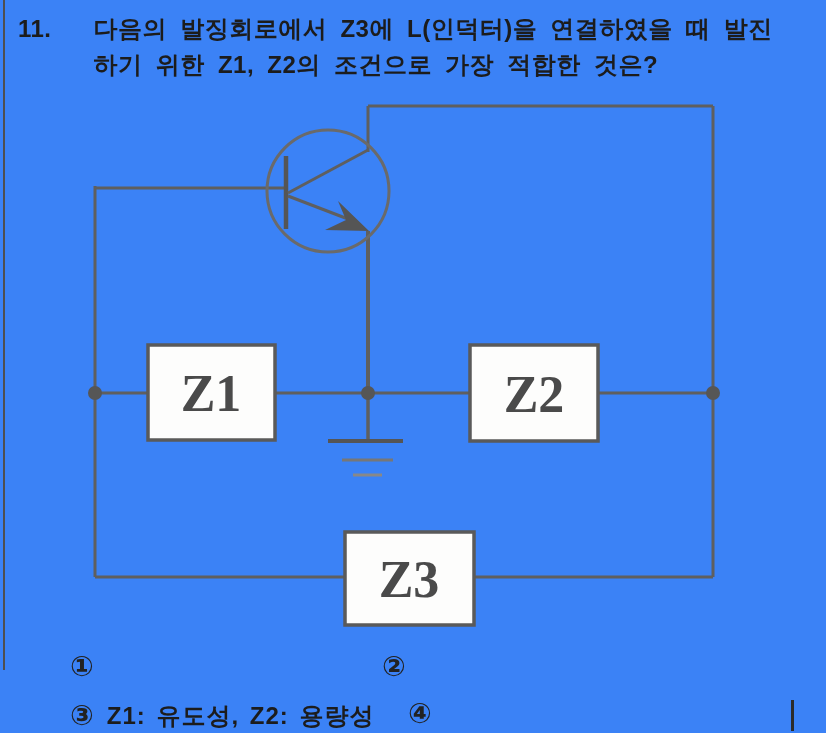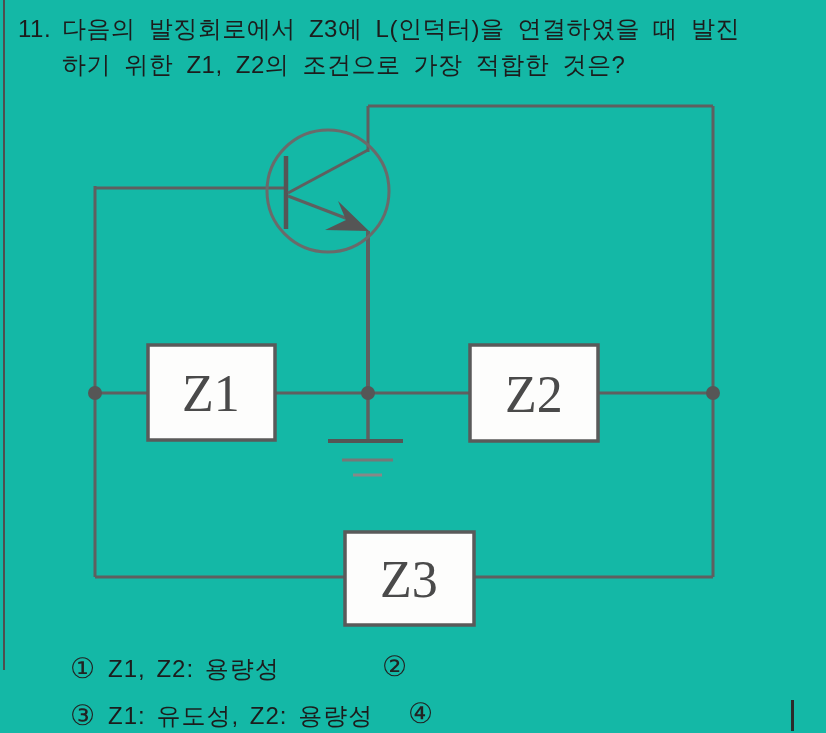--- a/index.html
+++ b/index.html
@@ -1,36 +1,37 @@
 <!DOCTYPE html>
 <html><head>
 <meta charset="utf-8">
 <style>
   html,body{margin:0;padding:0;}
   .page{
     position:relative;
     width:826px;height:733px;
-    background:#14b8a6;
+    background:#3b82f6;
     font-family:"Liberation Sans","DejaVu Sans",sans-serif;
     color:#1e1e1e;
     overflow:hidden;
+    font-weight:bold;
   }
   .left-border{
     position:absolute;left:3px;top:0;width:2px;height:670px;
     background:#4f4f4f;
   }
   .question{
     position:absolute;left:18px;top:11px;width:800px;
     display:flex;gap:11px;
     font-size:24px;line-height:36px;
     letter-spacing:0.5px;word-spacing:6px;
     color:#1c1c1c;
   }
   .qnum{flex:0 0 auto;}
-  .qtext div{white-space:nowrap;}
+  .qtext div{white-space:nowrap;margin-left:31px;}
   .circuit-svg{position:absolute;left:0;top:0;width:826px;height:733px;}
   .box-label{
     font-family:"Liberation Serif","DejaVu Serif",serif;
     font-size:52px;fill:#4a4a4a;
   }
   .option{
     position:absolute;
     display:flex;align-items:center;gap:12px;
     font-size:24px;letter-spacing:1px;word-spacing:3px;
     color:#1c1c1c;white-space:nowrap;
@@ -103,21 +104,20 @@
     </g>
     <g class="box-label" text-anchor="middle">
       <text x="211" y="411">Z1</text>
       <text x="534" y="412">Z2</text>
       <text x="409" y="597">Z3</text>
     </g>
   </svg>
 
   <div class="option" style="left:70px;top:653px;">
     <span class="marker">①</span>
-    <span>Z1, Z2: 용량성</span>
   </div>
   <div class="option" style="left:382px;top:653px;">
     <span class="marker">②</span>
   </div>
   <div class="option" style="left:70px;top:700px;">
     <span class="marker">③</span>
     <span>Z1: 유도성, Z2: 용량성</span>
   </div>
   <div class="option" style="left:408px;top:700px;">
     <span class="marker">④</span>

